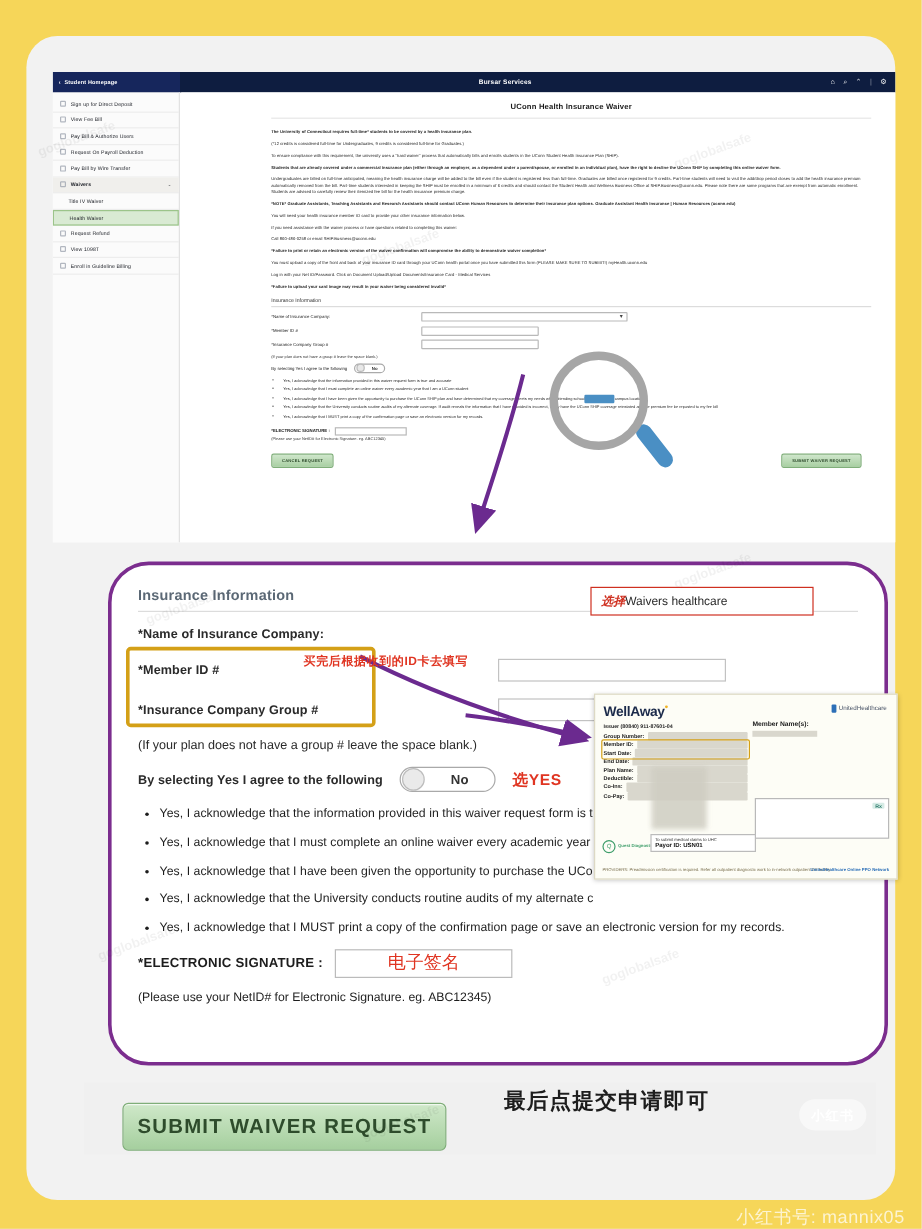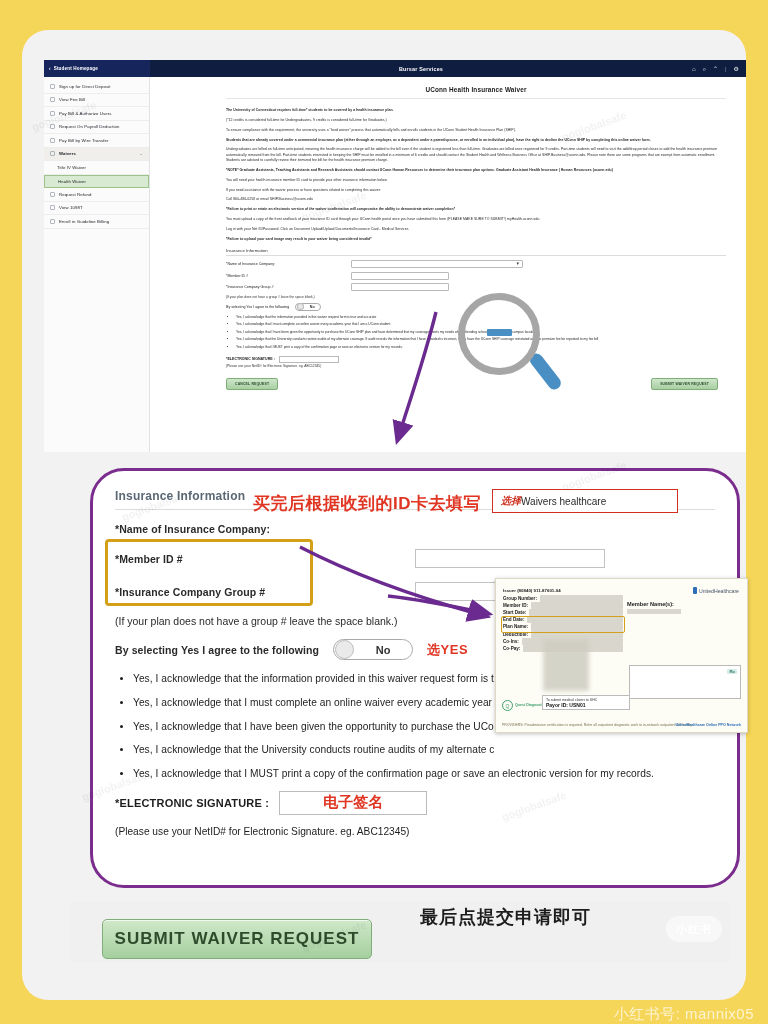--- a/index.html
+++ b/index.html
@@ -227,37 +227,37 @@
     font-size: 10.2px; line-height: 1.45; color: #1d1d1d;
     margin-bottom: 9px; letter-spacing: .05px;
   }
   .sigbox-row { display: flex; align-items: center; gap: 10px; margin-top: 2px; }
   .sig-lab2 { font-size: 11px; font-weight: bold; color: #1d1d1d; letter-spacing: .2px; }
   .sig-field {
     width: 148px; height: 24px;
     border: 1px solid #bbb; background: #fff;
     display: flex; align-items: center; justify-content: center;
   }
-  .sig-field span { color: #e03522; font-weight: bold; font-size: 15px; }
+  .sig-field span { color: #e03522; font-weight: normal; font-size: 15px; }
   .sig-help { font-size: 10.2px; color: #1d1d1d; margin-top: 11px; }
 
   
   .red-box {
     position: absolute; left: 492px; top: 489px;
     width: 186px; height: 24px;
     border: 1.6px solid #cf3020; background: rgba(255,255,255,.92);
     display: flex; align-items: center; padding-left: 8px;
     font-size: 10px; z-index: 40;
   }
   .red-box .cn { color: #cf3020; font-weight: bold; font-style: italic; }
   .red-box .en { color: #2a2a2a; }
 
   .cn-annot-1 {
-    position: absolute; left: 253px; top: 492px;
-    font-size: 17px; font-weight: bold; color: #e03522;
+    position: absolute; left: 253px; top: 544px;
+    font-size: 10px; font-weight: bold; color: #e03522;
     letter-spacing: .5px; z-index: 40;
   }
   .cn-annot-3 {
     position: absolute; left: 420px; top: 905px;
     font-size: 18px; font-weight: bold; color: #1d1d1d;
     letter-spacing: 1px; z-index: 40;
   }
 
   
   .ins-card {
@@ -558,20 +558,25 @@
 
 <div class="red-box">
   <span class="cn">选择</span>
   <span class="en">Waivers healthcare</span>
 </div>
 
 <div class="cn-annot-1">买完后根据收到的ID卡去填写</div>
 <div class="cn-annot-3">最后点提交申请即可</div>
 
 <div class="ins-card">
+  <div class="ins-top">
+    <div class="wa-logo">
+      <span>WellAway</span><sup>•</sup>
+    </div>
+  </div>
   <div class="ins-issuer">Issuer (80840) 911-87601-04</div>
   <div class="ins-fields">
     <div class="ins-fld">
         <span>Group Number:</span>
         <i class="v"></i>
       </div>
     <div class="ins-fld">
         <span>Member ID:</span>
         <i class="v"></i>
       </div>

